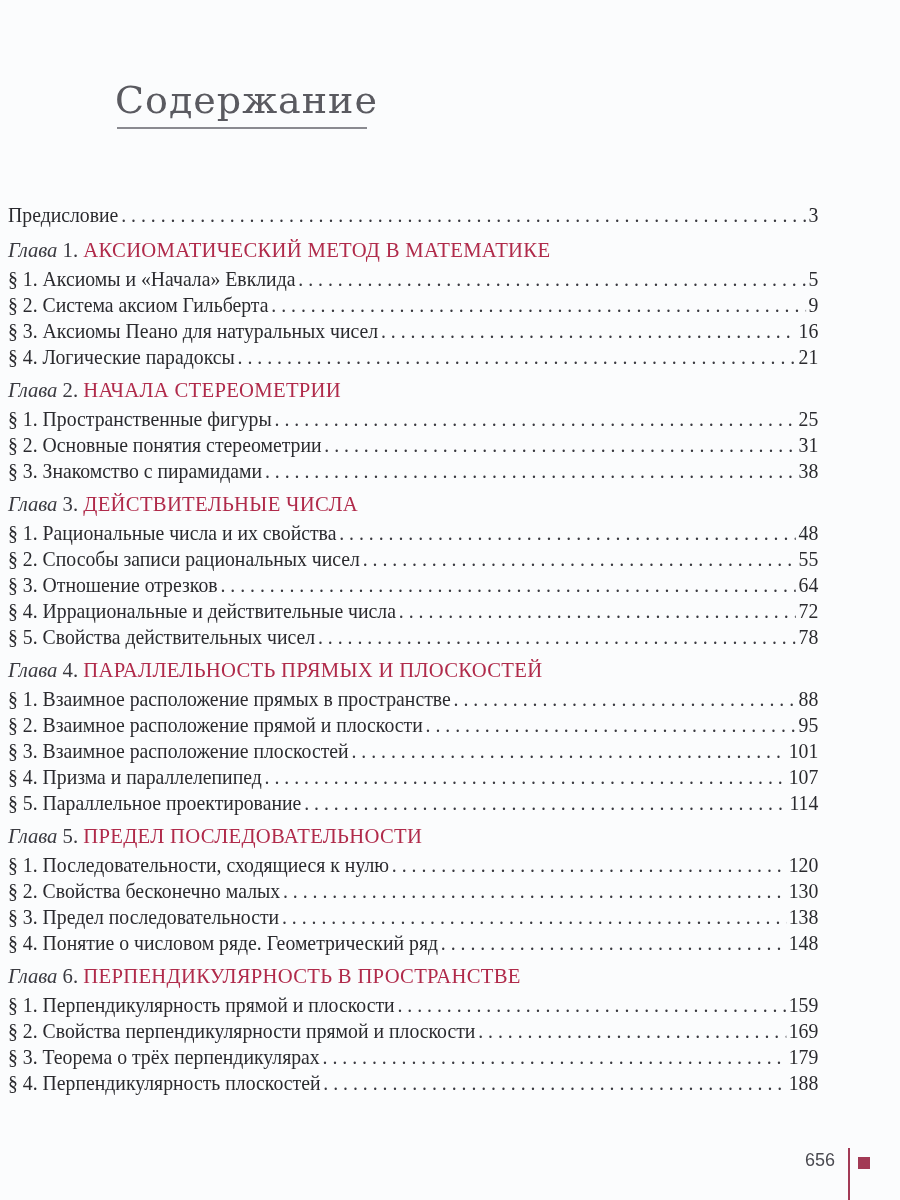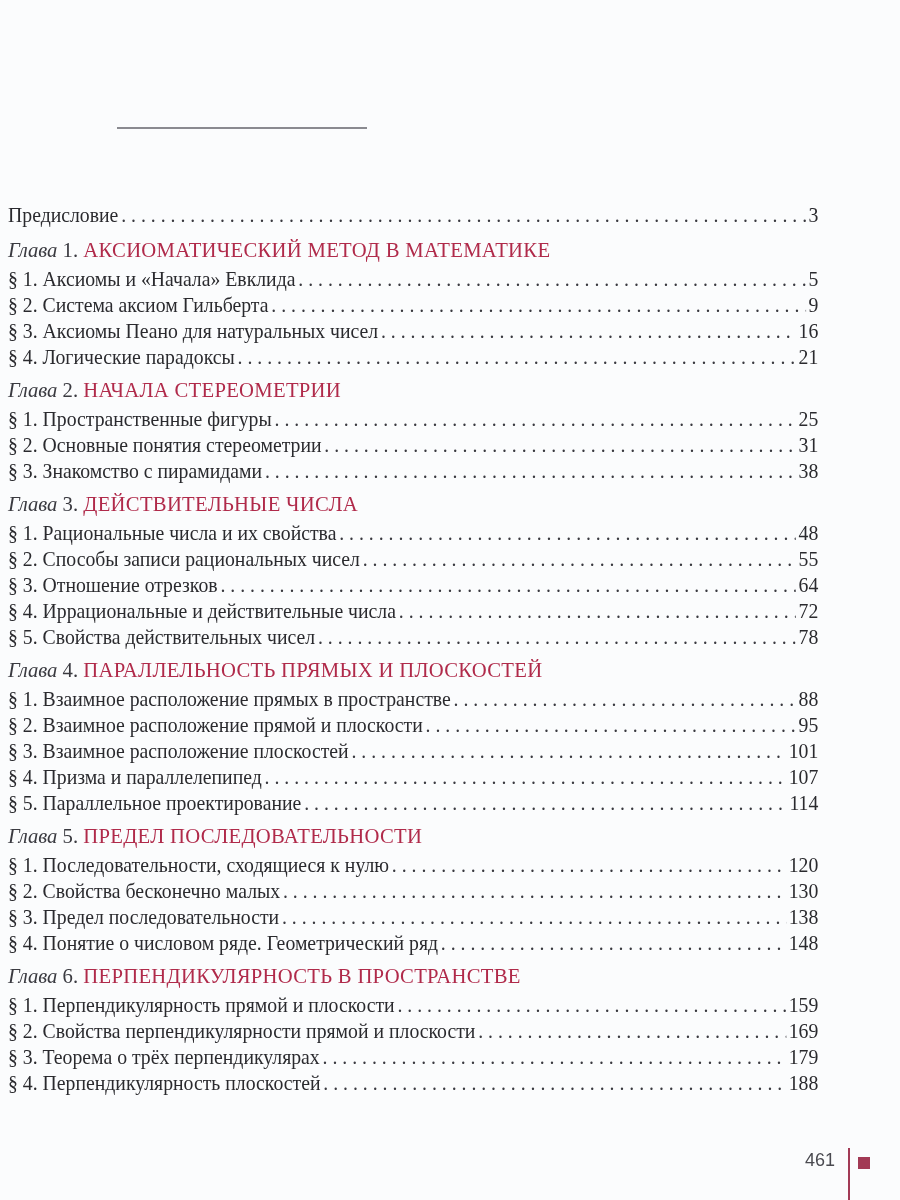--- a/index.html
+++ b/index.html
@@ -58,20 +58,21 @@
     .folio-square {
       position: absolute; left: 858px; top: 1157px; width: 12px; height: 12px;
       background: #a23a55;
     }
   </style>
 </head>
 <body>
 
 <div class="page">
 
+  <div class="title">Содержание</div>
   <div class="title-rule"></div>
 
   <div class="toc">
 
     <div class="row" style="height:30px;line-height:30px;">
       <span class="label">Предисловие</span>
       <span class="dots"></span>
       <span class="page-num">3</span>
     </div>
 
@@ -243,17 +244,17 @@
         </div>
       <div class="row">
           <span class="label">§ 4. Перпендикулярность плоскостей</span>
           <span class="dots"></span>
           <span class="page-num">188</span>
         </div>
     </div>
 
   </div>
 
-  <div class="folio">461</div>
+  <div class="folio">656</div>
   <div class="folio-rule"></div>
   <div class="folio-square"></div>
 
 </div>
 
 </body></html>

